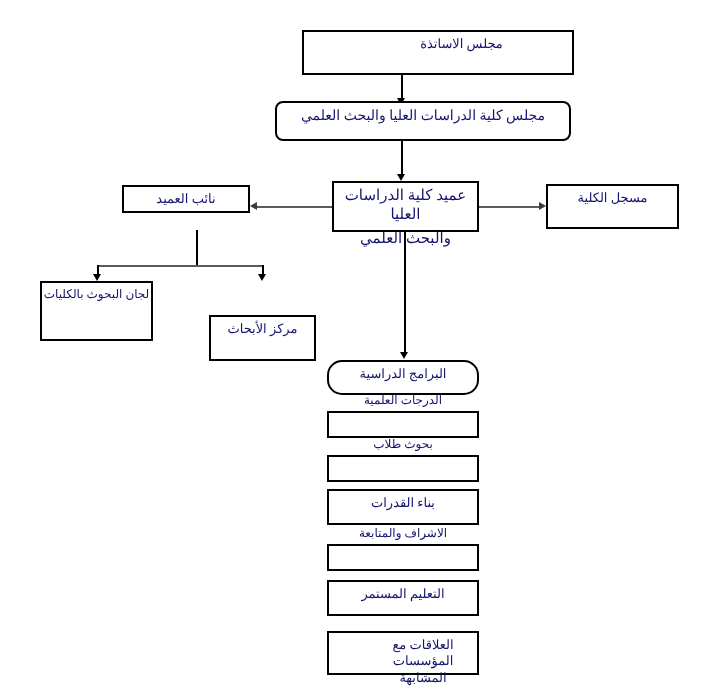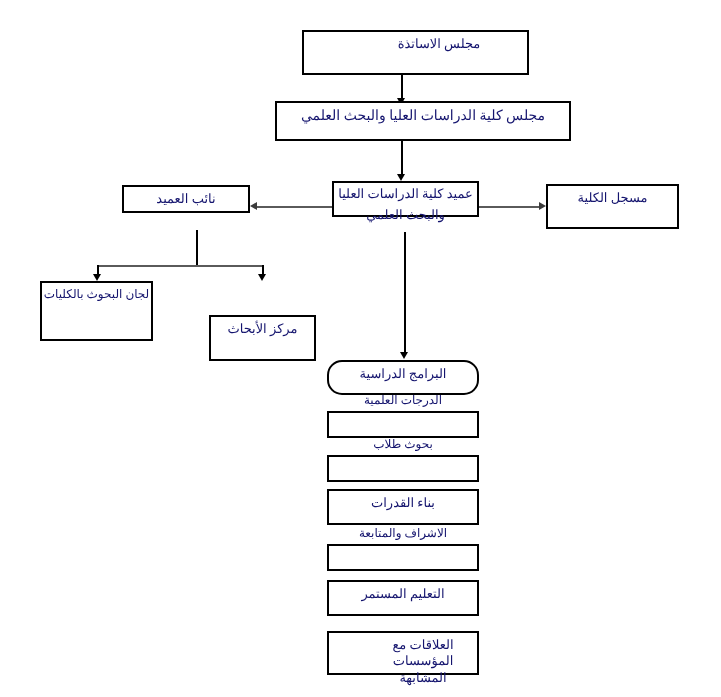--- a/index.html
+++ b/index.html
@@ -86,35 +86,35 @@
     border-bottom: 4px solid transparent;
     border-left: 7px solid #3b3b3b;
     z-index: 2;
   }
 </style>
 </head>
 <body>
 
 <div id="chart-root">
 
-  <div class="box" style="left:302px; top:30px; width:227px; height:45px;padding-left:47px;">
+  <div class="box" style="left:302px; top:30px; width:272px; height:45px;padding-left:47px;">
     <span class="inner-label">مجلس الاساتذة</span>
   </div>
 
   <div class="vline" style="left:401px; top:75px; height:25px;"></div>
   <div class="arrow-down" style="left:397px; top:98px;"></div>
 
-  <div class="box" style="left:275px; top:101px; width:296px; height:40px; font-size:14px;">
+  <div class="box" style="left:275px; top:101px; width:296px; height:40px; font-size:14px;border-radius:8px;">
     <span class="inner-label">مجلس كلية الدراسات العليا والبحث العلمي</span>
   </div>
 
   <div class="vline" style="left:401px; top:141px; height:35px;"></div>
   <div class="arrow-down" style="left:397px; top:174px;"></div>
 
-  <div class="box" style="left:332px; top:181px; width:147px; height:36px; font-size:13px; padding-top:3px;">
+  <div class="box" style="left:332px; top:181px; width:147px; height:51px; font-size:15px; padding-top:3px;">
     <span class="inner-label">عميد كلية الدراسات العليا</span>
     <span class="inner-label" style="margin-top:5px;">والبحث العلمي</span>
   </div>
 
   <div class="box" style="left:122px; top:185px; width:128px; height:28px;">
     <span class="inner-label">نائب العميد</span>
   </div>
 
   <div class="box" style="left:546px; top:184px; width:133px; height:45px;">
     <span class="inner-label">مسجل الكلية</span>

